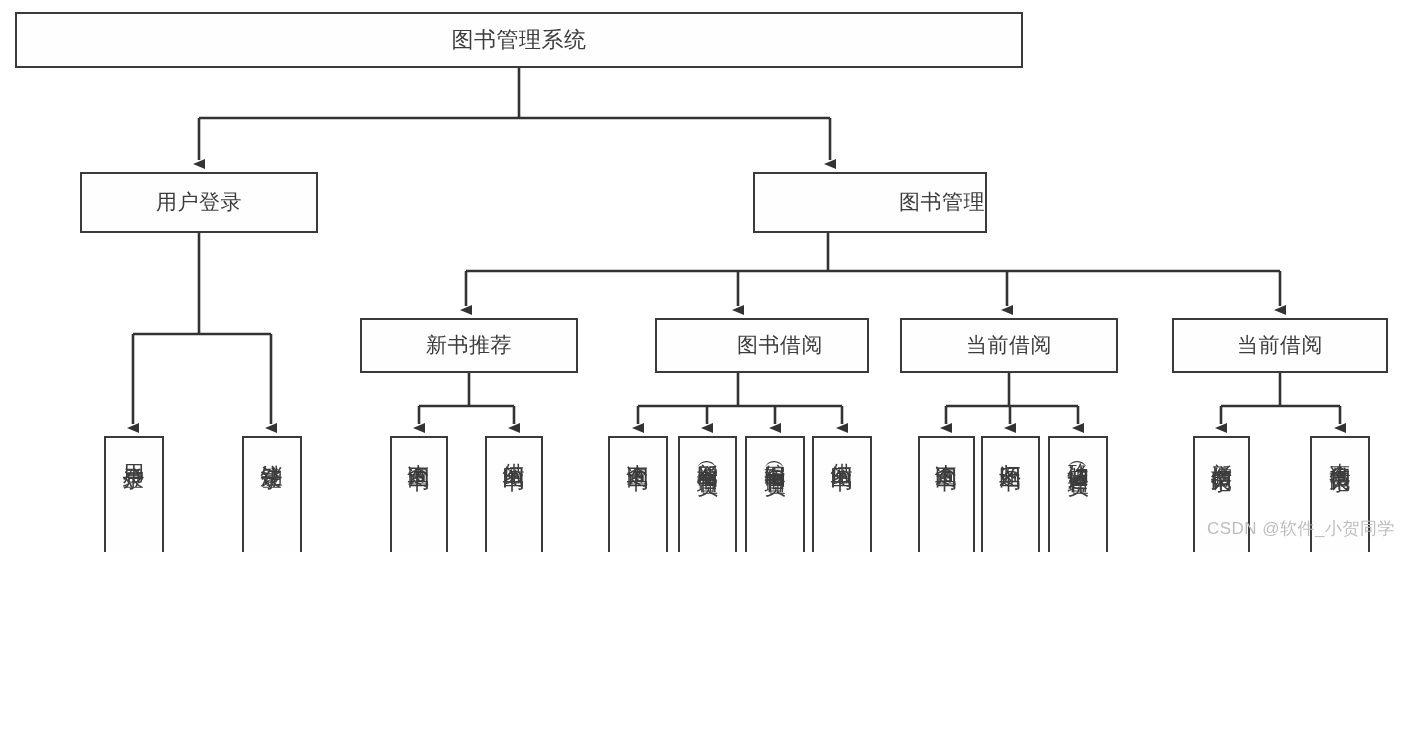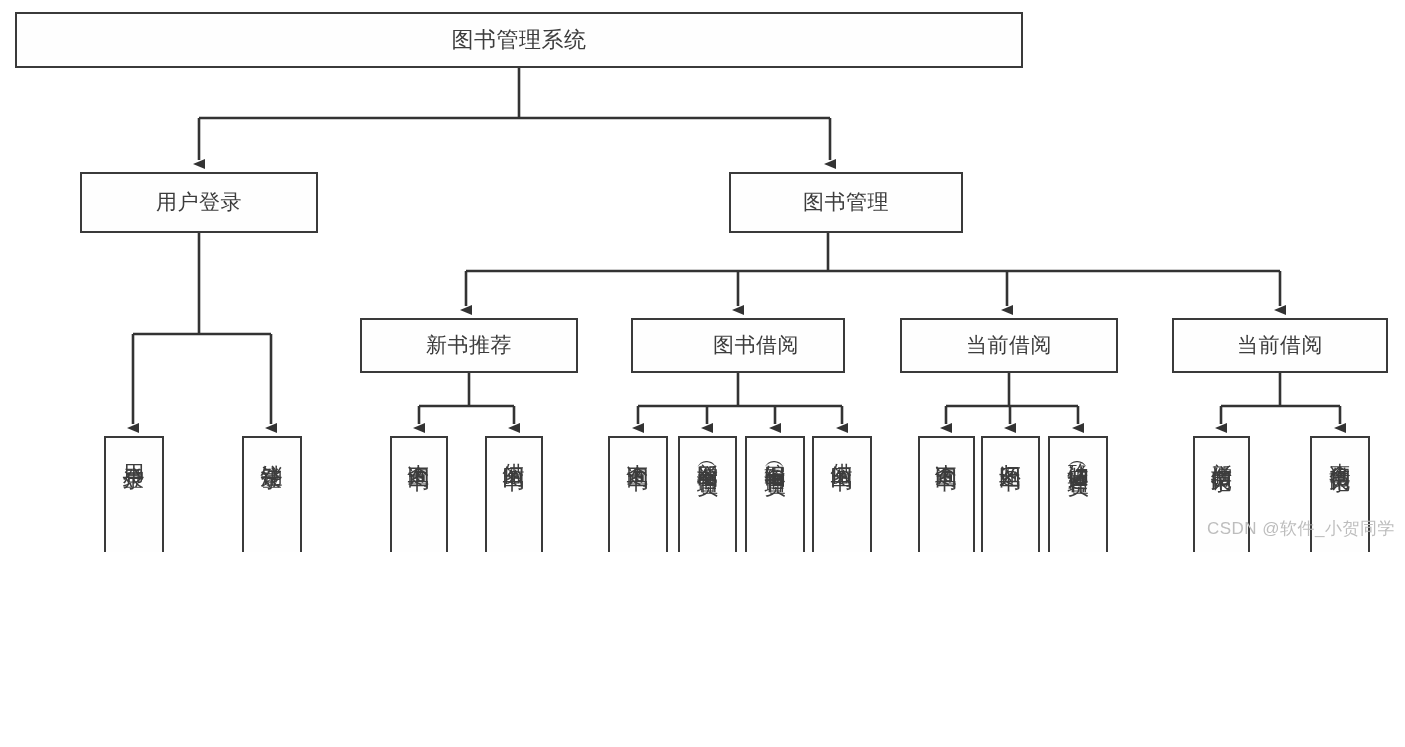--- a/index.html
+++ b/index.html
@@ -130,28 +130,28 @@
     </g>
   </svg>
 
   <div class="node root" style="left:15px; top:12px; width:1008px; height:56px;">
     <span class="label">图书管理系统</span>
   </div>
 
   <div class="node level1" style="left:80px; top:172px; width:238px; height:61px;">
     <span class="label">用户登录</span>
   </div>
-  <div class="node level1" style="left:729px; top:172px; width:234px; height:61px;">
+  <div class="node level1" style="left:753px; top:172px; width:234px; height:61px;justify-content:flex-end;">
     <span class="label">图书管理</span>
   </div>
 
   <div class="node level2" style="left:360px; top:318px; width:218px; height:55px;">
     <span class="label">新书推荐</span>
   </div>
-  <div class="node level2" style="left:631px; top:318px; width:214px; height:55px;padding-left:36px;">
+  <div class="node level2" style="left:655px; top:318px; width:214px; height:55px;padding-left:36px;">
     <span class="label">图书借阅</span>
   </div>
   <div class="node level2" style="left:900px; top:318px; width:218px; height:55px;">
     <span class="label">当前借阅</span>
   </div>
   <div class="node level2" style="left:1172px; top:318px; width:216px; height:55px;">
     <span class="label">当前借阅</span>
   </div>
 
   <div class="node leaf" style="left:104px; top:436px; width:60px; height:299px;">

